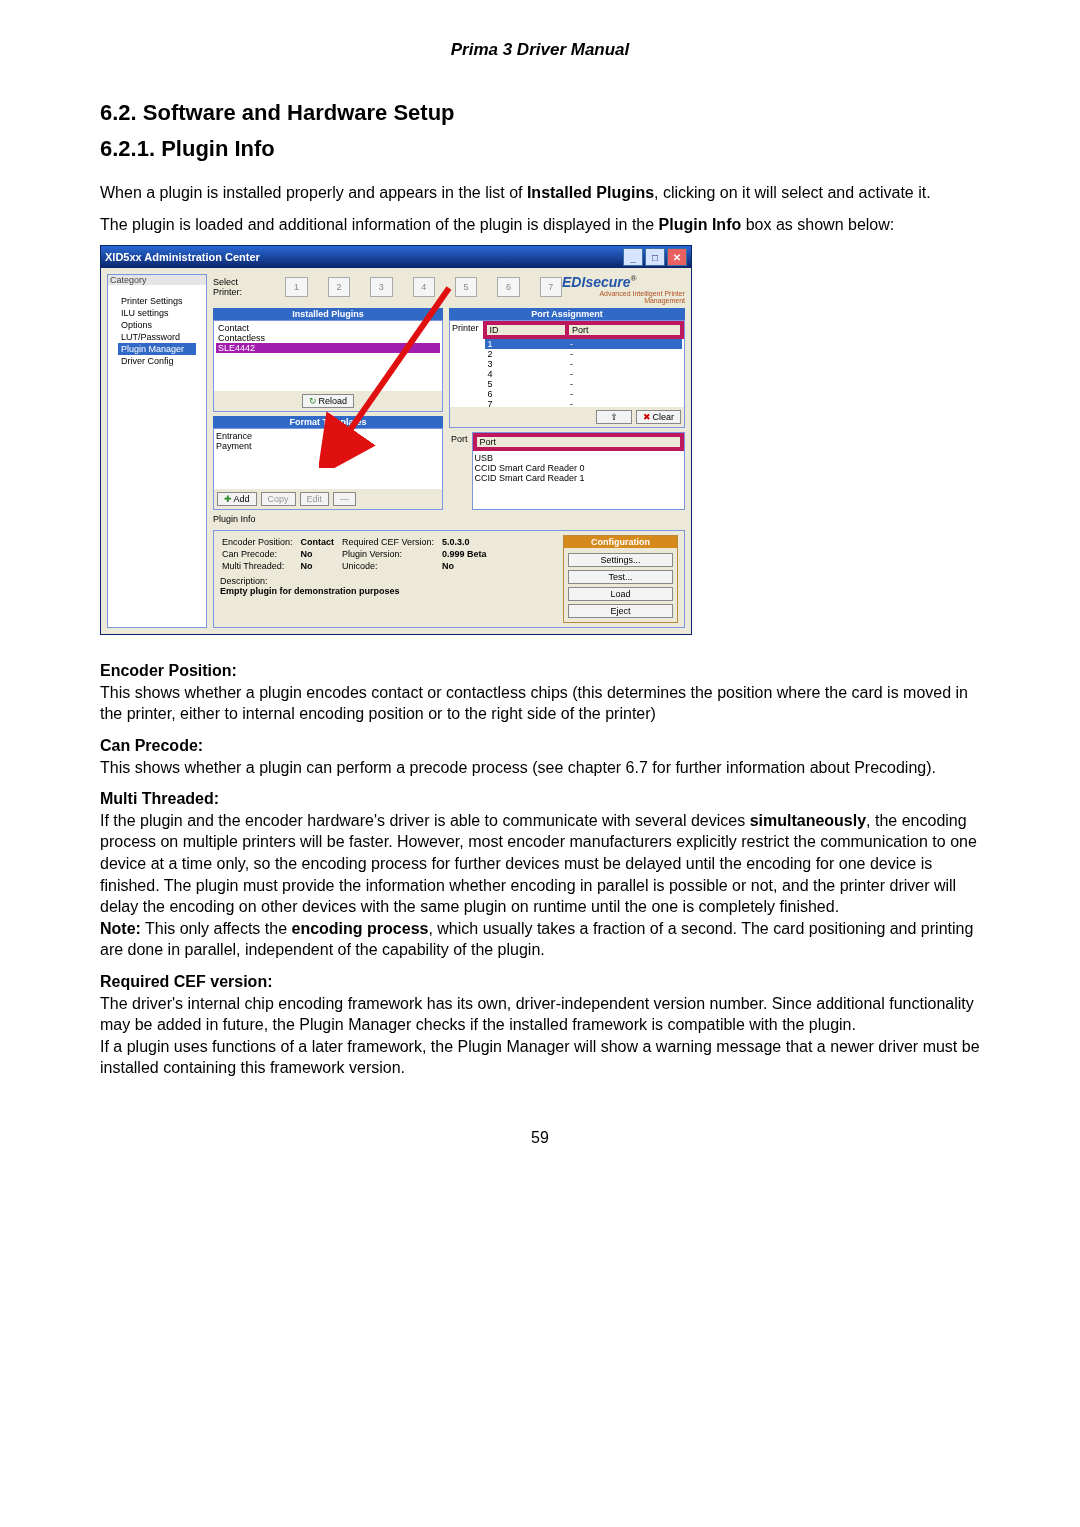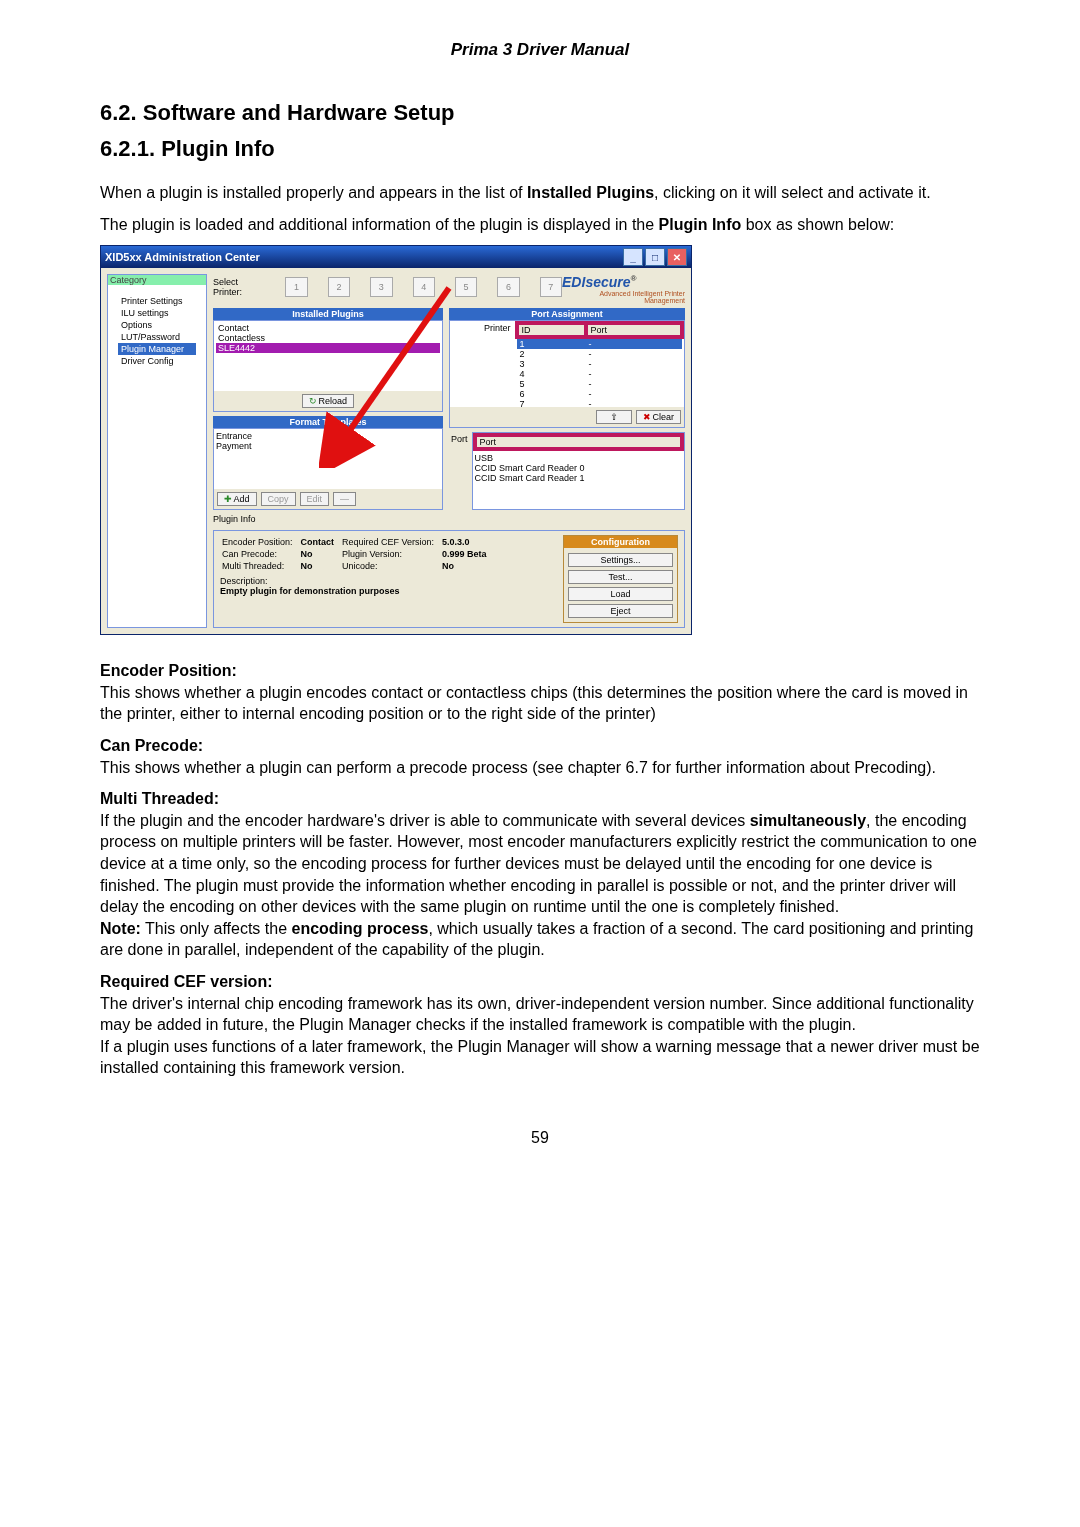--- a/index.html
+++ b/index.html
@@ -55,21 +55,21 @@
   .winbody { background:#ece9d8; padding:6px; }
 
   .toprow { display:flex; }
   .catbox {
     border:1px solid #7a96df;
     width: 98px;
     font-size:9px;
     background:#fff;
     margin-right:6px;
   }
-  .catbox .cathead { background:#86efac; font-size:9px; padding:0 2px; color:#444; }
+  .catbox .cathead { background:#e5e5e5; font-size:9px; padding:0 2px; color:#444; }
   .catbox ul { margin:0; padding:10px; list-style:none; }
   .catbox li { padding:1px 3px; }
   .catbox li.sel { background:#3169c6; color:#fff; }
 
   .centerarea { flex:1; display:flex; flex-direction:column; }
   .sel-printer-row { display:flex; align-items:center; gap:20px; font-size:9px; margin-bottom:4px; }
   .pbtn {
     width:22px; height:18px;
     border:1px solid #aaa;
     background:#f5f5f5;
@@ -238,21 +238,21 @@
                     </div>
                 </div>
               </div>
             </div>
           </div>
 
           <div class="rightcol">
             <div>
               <div class="panelhead">Port Assignment</div>
               <div class="panelbox">
-                <div style="display:flex;padding-left:32px;">
+                <div style="display:flex;">
                   <div style="font-size:9px; padding:2px 4px 0 2px;">Printer</div>
                   <div class="pa-body" style="flex:1;">
                     <table class="porttable">
                       <tbody>
                           <tr>
                             <th>ID</th>
                             <th>Port</th>
                           </tr>
                       <tr class="selrow">
                             <td>1</td>

